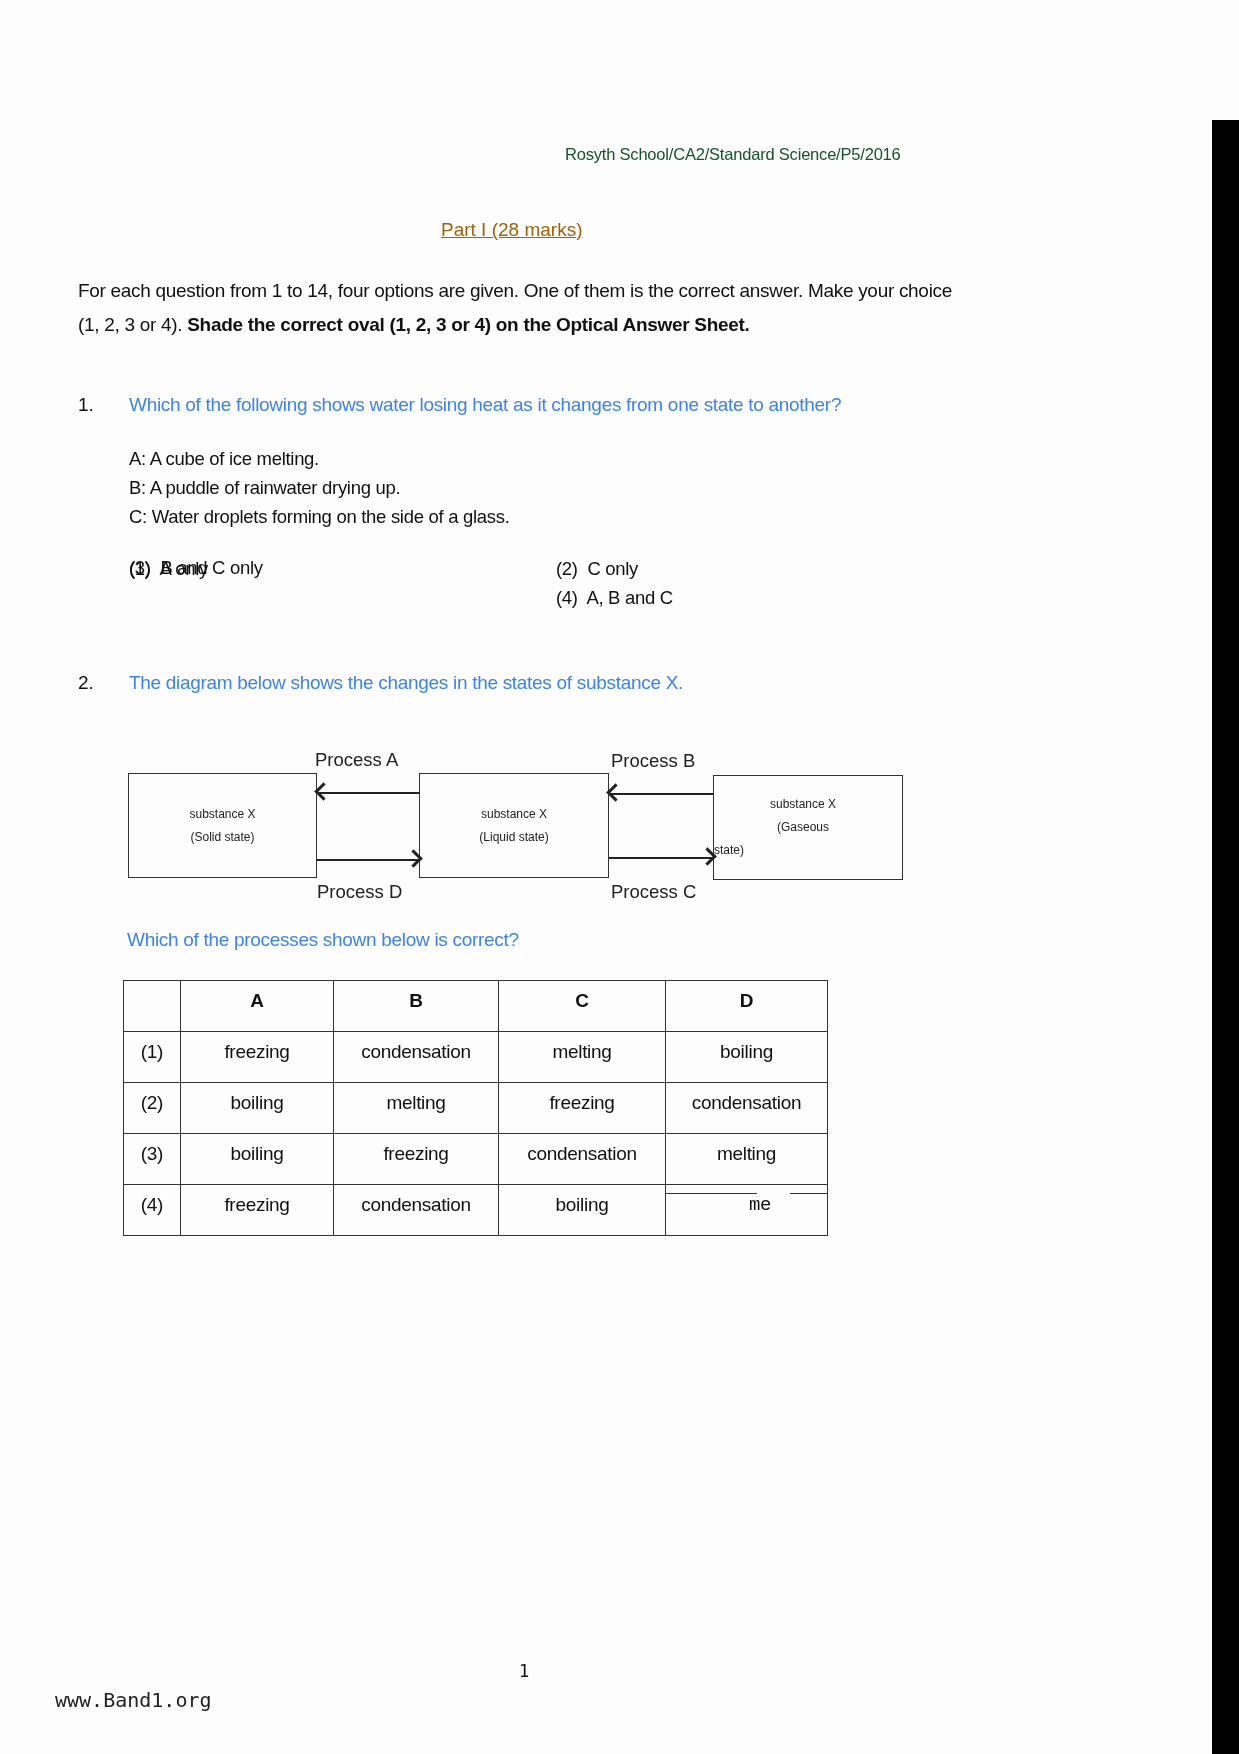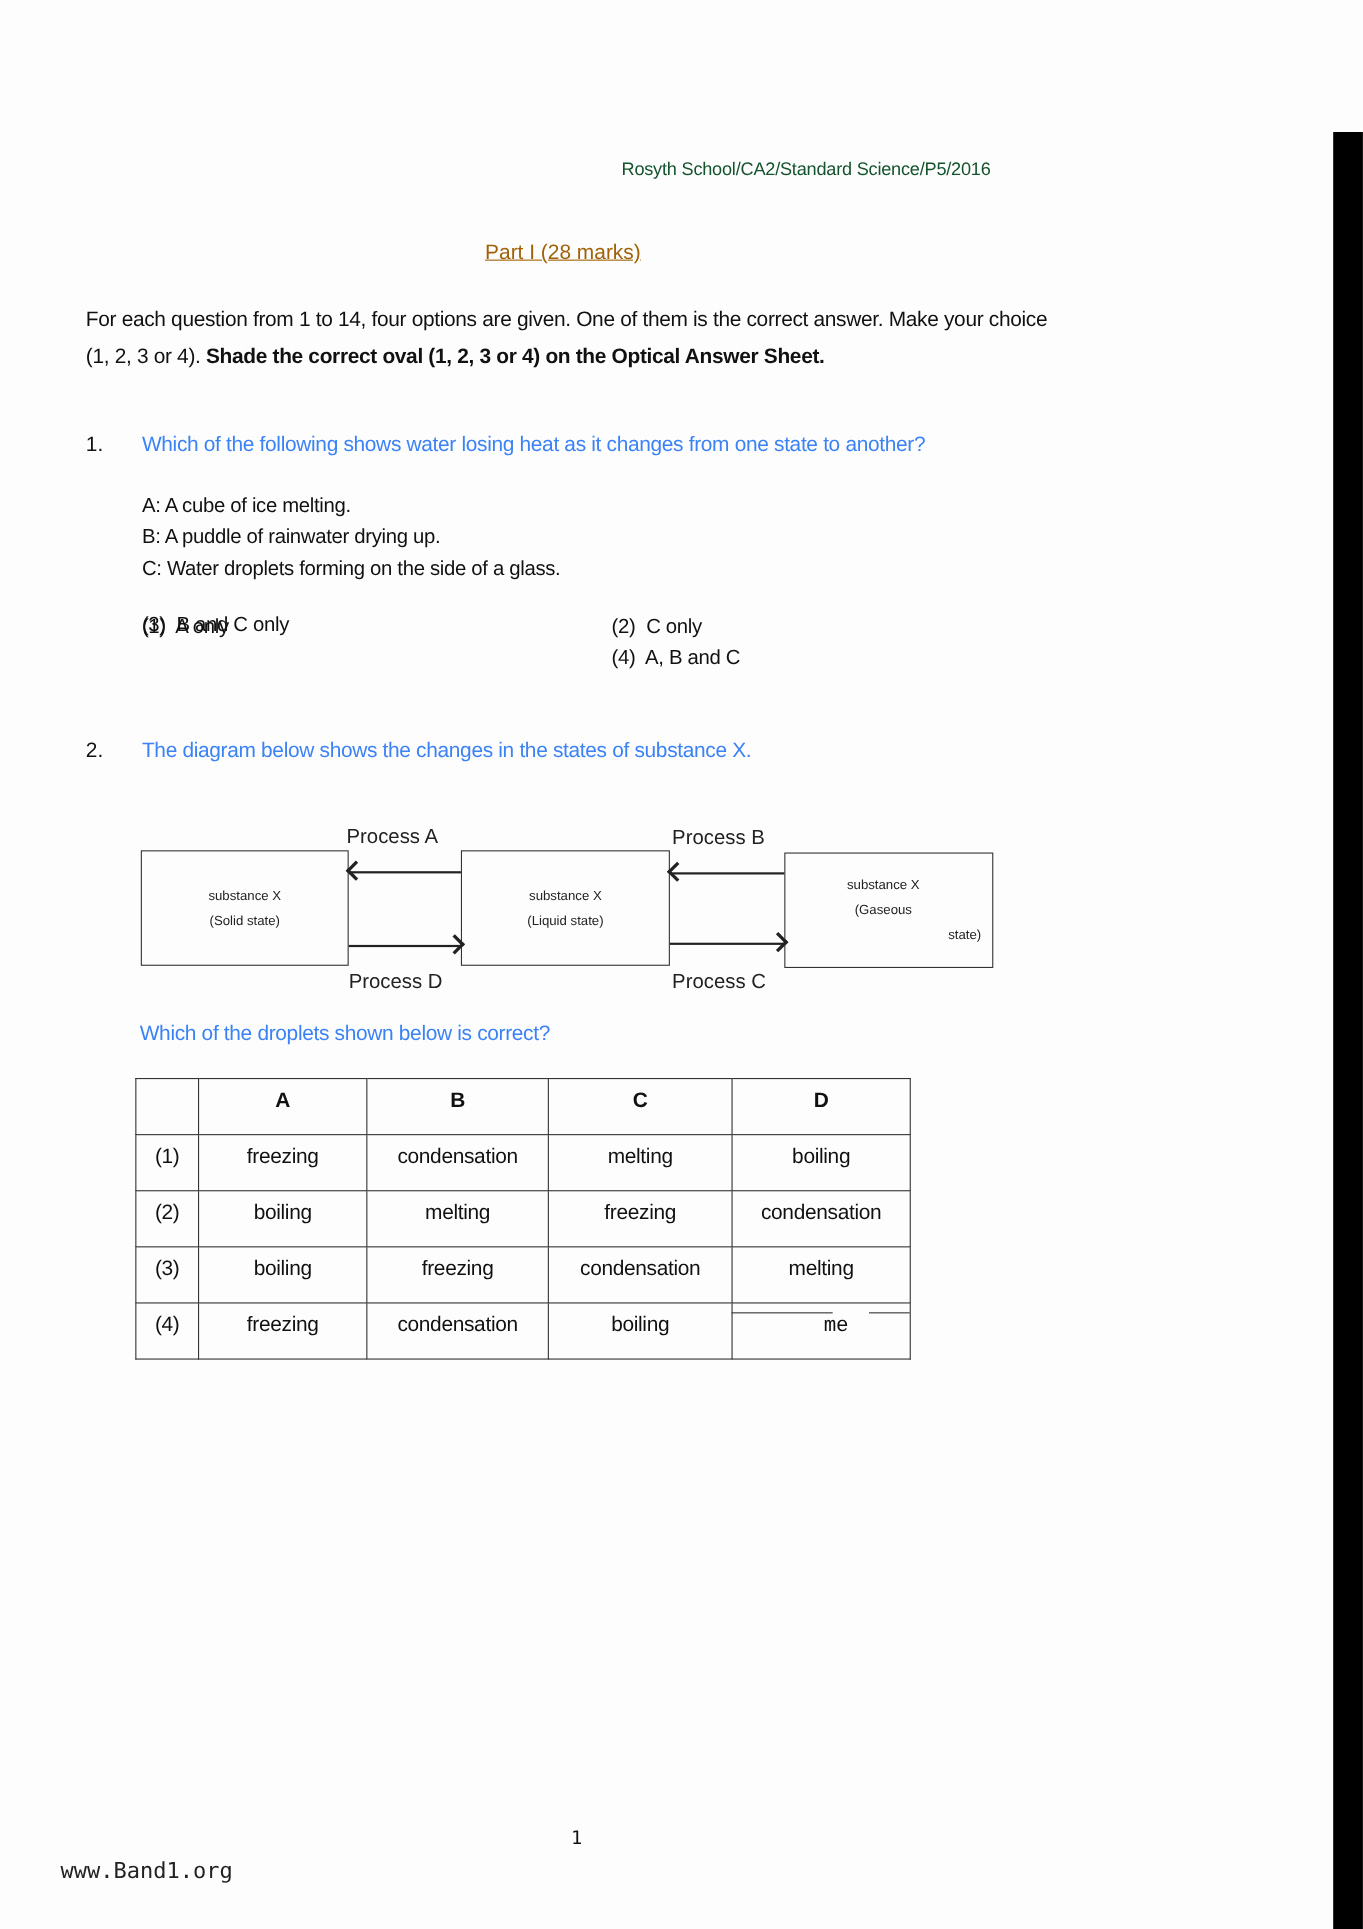--- a/index.html
+++ b/index.html
@@ -88,36 +88,36 @@
     <div class="box" style="left:419px; top:773px; width:188px; height:103px;">
       <div>
           <div>substance X</div>
           <div>(Liquid state)</div>
         </div>
     </div>
     <div class="box" style="left:713px; top:775px; width:188px; height:103px;">
       <div style="text-align:right; padding-right:10px; width:100%;">
           <div style="text-align:center;">substance X</div>
           <div style="text-align:center;">(Gaseous</div>
-          <div style="text-align:right;">state)</div>
+          <div style="text-align:left;">state)</div>
         </div>
     </div>
 
     <div class="abs plabel" style="left:315px; top:749px;">Process A</div>
     <div class="abs plabel" style="left:611px; top:750px;">Process B</div>
     <div class="abs plabel" style="left:611px; top:881px;">Process C</div>
     <div class="abs plabel" style="left:317px; top:881px;">Process D</div>
 
     <div class="arrow arrow-l" style="left:319px; top:792px; width:100px;"></div>
     <div class="arrow arrow-r" style="left:317px; top:859px; width:101px;"></div>
     <div class="arrow arrow-l" style="left:611px; top:793px; width:102px;"></div>
     <div class="arrow arrow-r" style="left:609px; top:857px; width:103px;"></div>
   </div>
 
-  <div class="abs qtext" style="left:127px; top:929px;">Which of the droplets shown below is correct?</div>
+  <div class="abs qtext" style="left:127px; top:929px;">Which of the processes shown below is correct?</div>
 
   <table class="proc">
     <tbody>
         <tr>
       <th class="rowlbl"></th>
       <th class="col-a">A</th>
       <th class="col-b">B</th>
       <th class="col-c">C</th>
       <th class="col-d">D</th>
     </tr>

